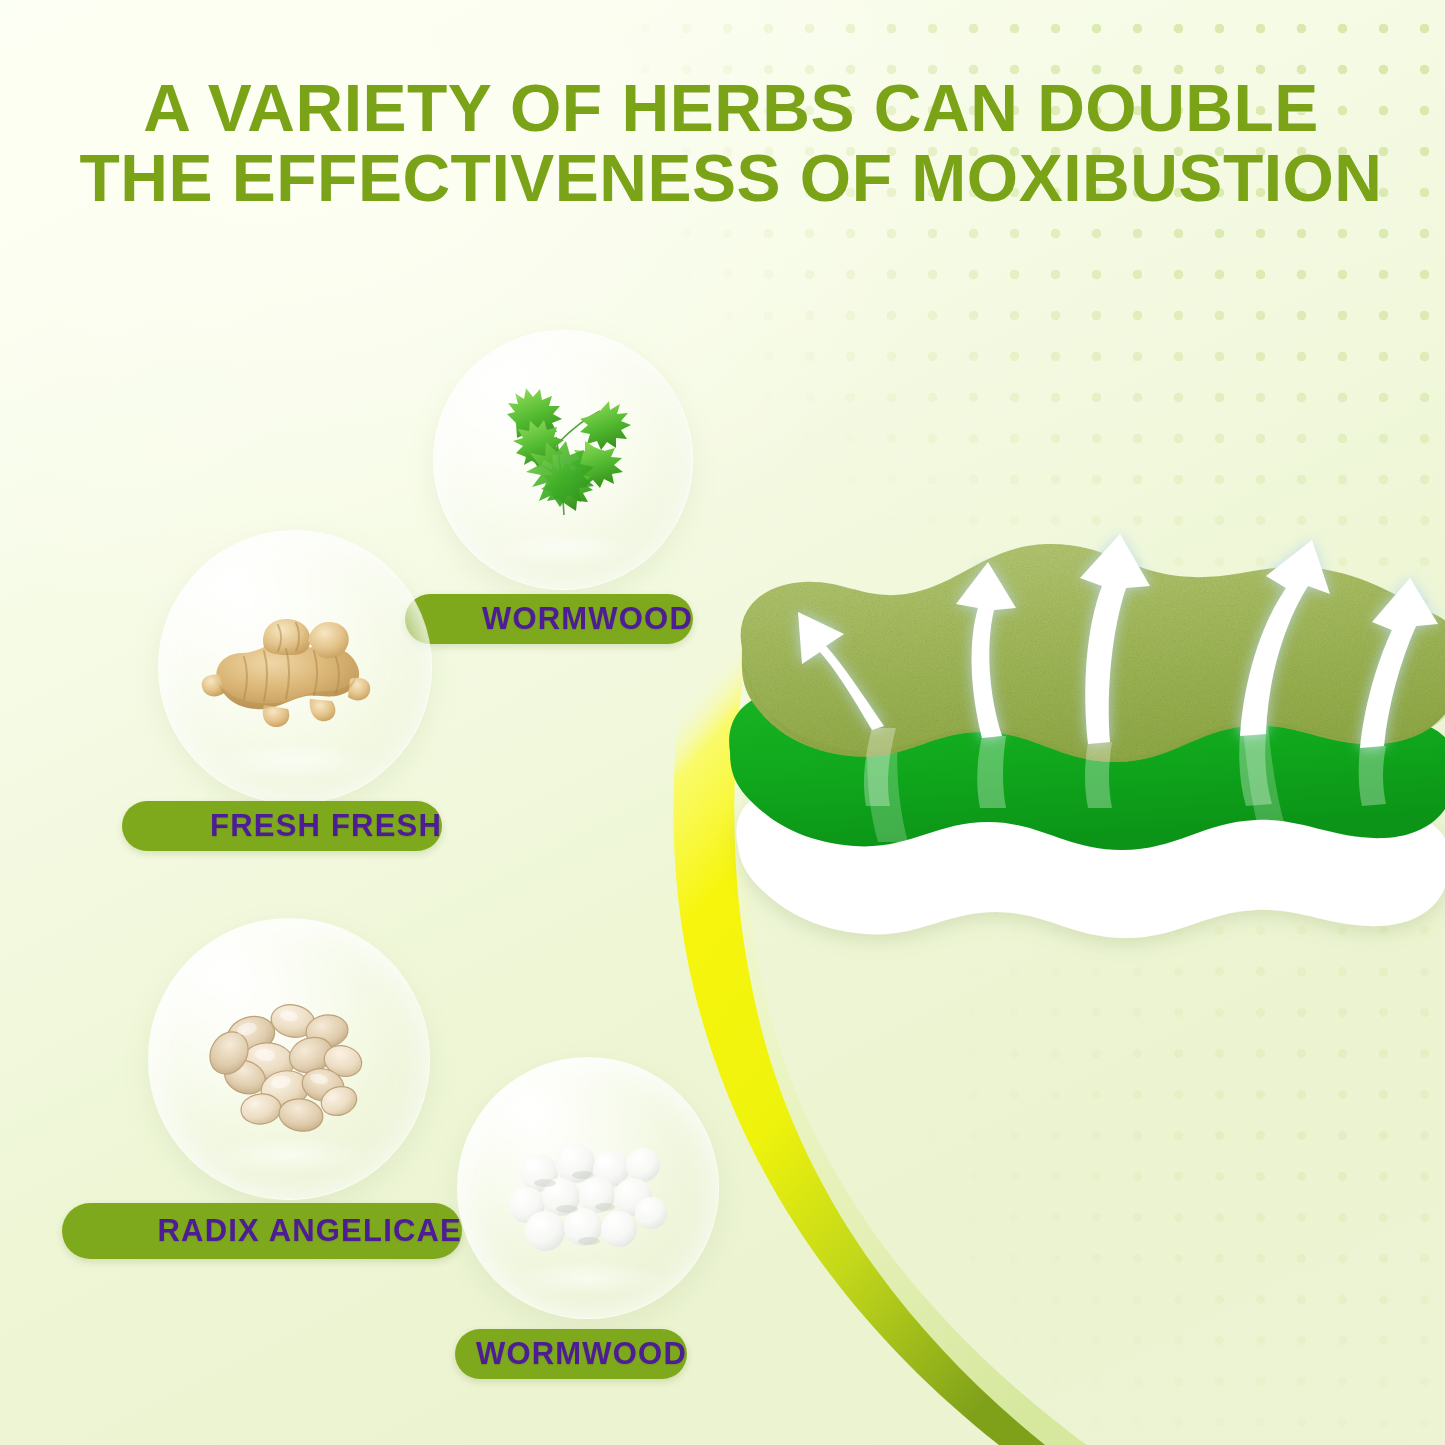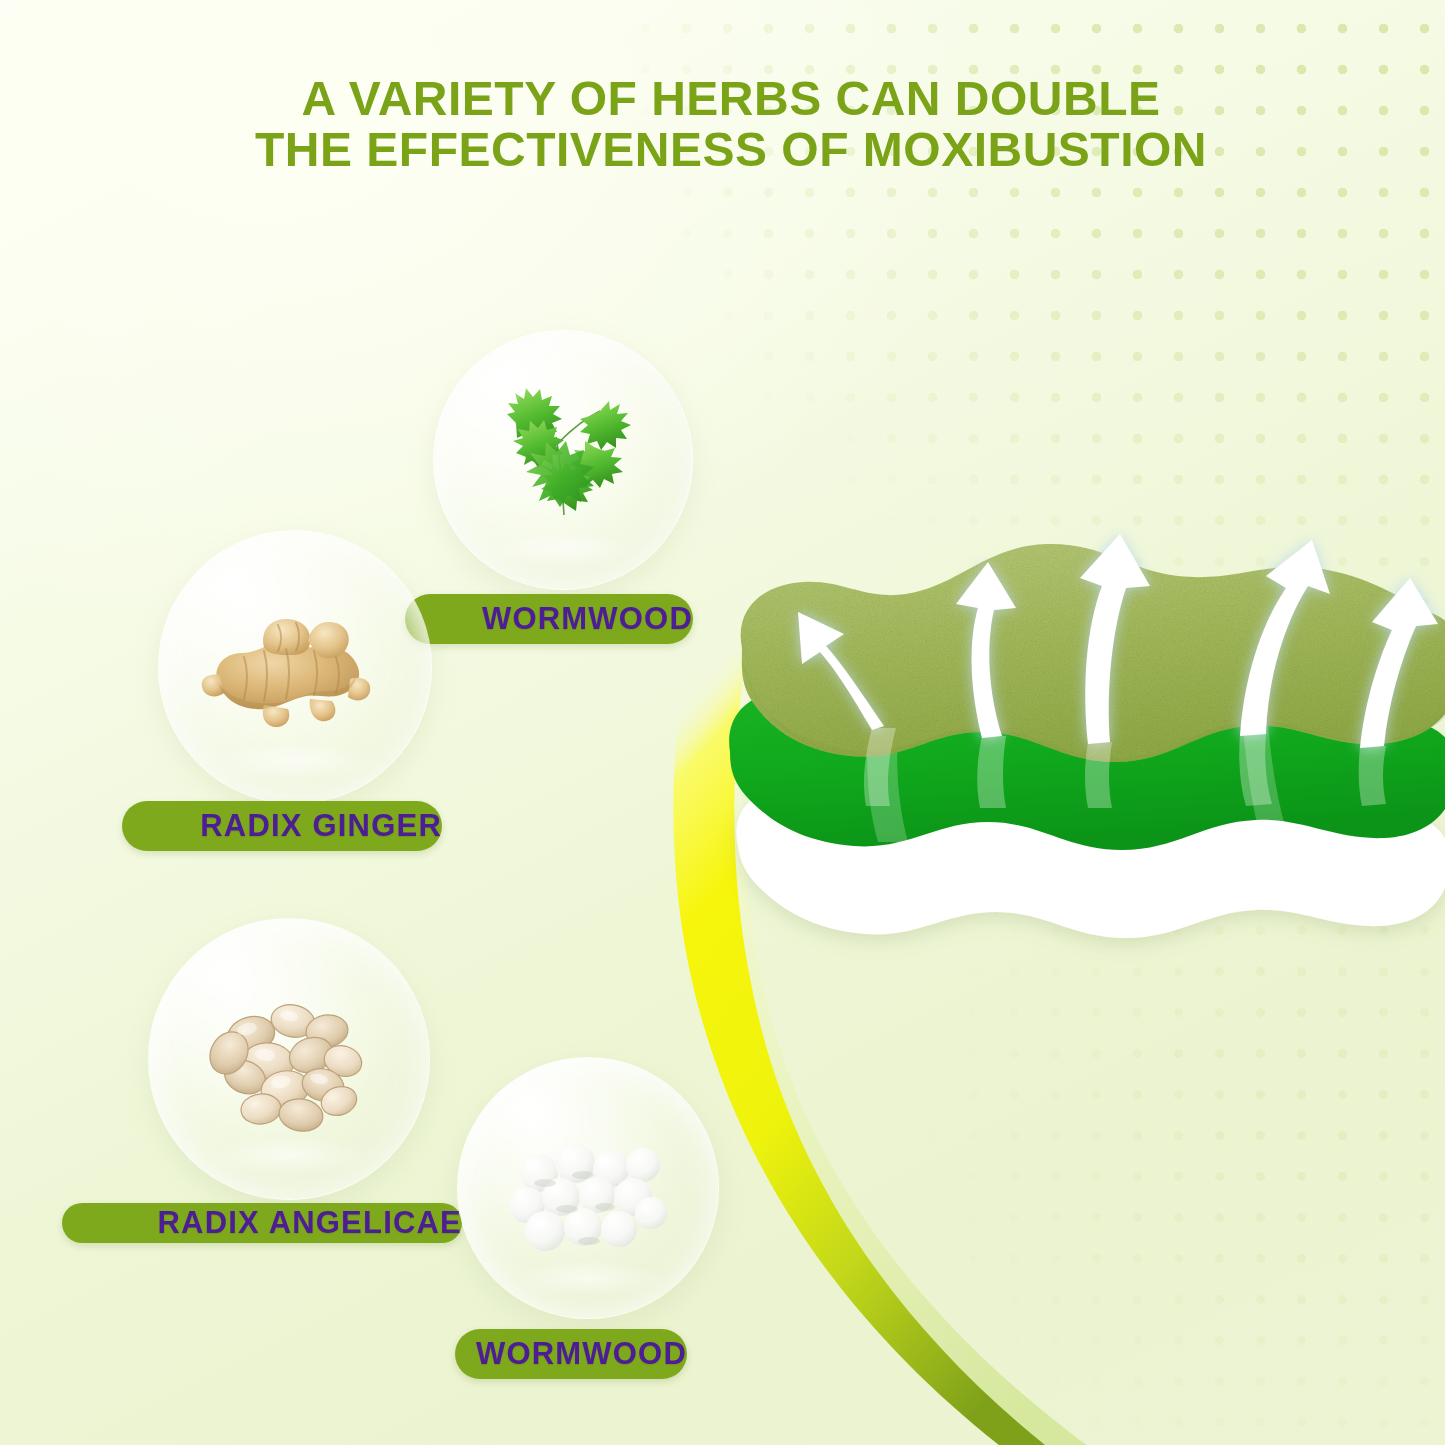--- a/index.html
+++ b/index.html
@@ -34,21 +34,21 @@
     mask-image:radial-gradient(ellipse 520px 560px at 92% 78%, rgba(0,0,0,.55) 10%, rgba(0,0,0,0) 78%);
     pointer-events:none;
   }
 
   
   .title{
     position:absolute;left:17px;right:0;top:74px;
     text-align:center;
     color:#7aa318;
     font-weight:700;
-    font-size:48px;
+    font-size:66px;
     line-height:1.06;
     letter-spacing:.5px;
     white-space:pre-line;
     text-shadow:0 1px 0 rgba(255,255,255,.6);
   }
 
   
   .swoosh{position:absolute;left:0;top:0;width:1445px;height:1445px;pointer-events:none;}
 
   
@@ -210,21 +210,21 @@
           <path d="M106,36 C110,44 110,56 106,64"></path>
         </g>
 
         <path d="M28,96 C34,112 48,122 68,122 C84,122 96,114 112,110 C126,106 136,112 150,108
                  C160,104 166,96 166,88 C162,100 150,104 136,104 C118,104 106,114 86,116
                  C62,118 40,112 28,96 Z" fill="#a8813f" opacity=".28"></path>
       </svg>
     </div>
   </div>
   <div class="pill" style="left:122px;top:801px;width:320px;height:50px;font-size:31px;">
-    <span>RADIX GINGER</span>
+    <span>FRESH FRESH</span>
   </div>
 
   <div class="bubble" style="left:148px;top:918px;width:280px;height:280px;">
     <div class="content">
       <svg width="200" height="180" viewBox="0 0 200 180">
         <defs>
           <radialGradient id="sl1" cx="0.36" cy="0.3" r="0.8">
             <stop offset="0%" stop-color="#fbf3e4"></stop>
               <stop offset="60%" stop-color="#ecdcc3"></stop>
               <stop offset="100%" stop-color="#cfb992"></stop>
@@ -253,21 +253,21 @@
         <g fill="#fff" opacity=".45">
           <ellipse cx="58" cy="60" rx="10" ry="6" transform="rotate(-16 58 60)"></ellipse>
           <ellipse cx="100" cy="47" rx="9" ry="5" transform="rotate(12 100 47)"></ellipse>
           <ellipse cx="76" cy="86" rx="10" ry="6" transform="rotate(8 76 86)"></ellipse>
           <ellipse cx="92" cy="113" rx="10" ry="6" transform="rotate(-10 92 113)"></ellipse>
           <ellipse cx="130" cy="110" rx="9" ry="5" transform="rotate(14 130 110)"></ellipse>
         </g>
       </svg>
     </div>
   </div>
-  <div class="pill" style="left:62px;top:1203px;width:400px;height:40px;font-size:31px;">
+  <div class="pill" style="left:62px;top:1203px;width:400px;height:56px;font-size:31px;">
     <span>RADIX ANGELICAE</span>
   </div>
 
   <div class="bubble" style="left:457px;top:1057px;width:260px;height:260px;">
     <div class="content">
       <svg width="190" height="150" viewBox="0 0 190 150">
         <defs>
           <radialGradient id="cb" cx="0.34" cy="0.28" r="0.85">
             <stop offset="0%" stop-color="#ffffff"></stop>
               <stop offset="58%" stop-color="#f7f8f5"></stop>

